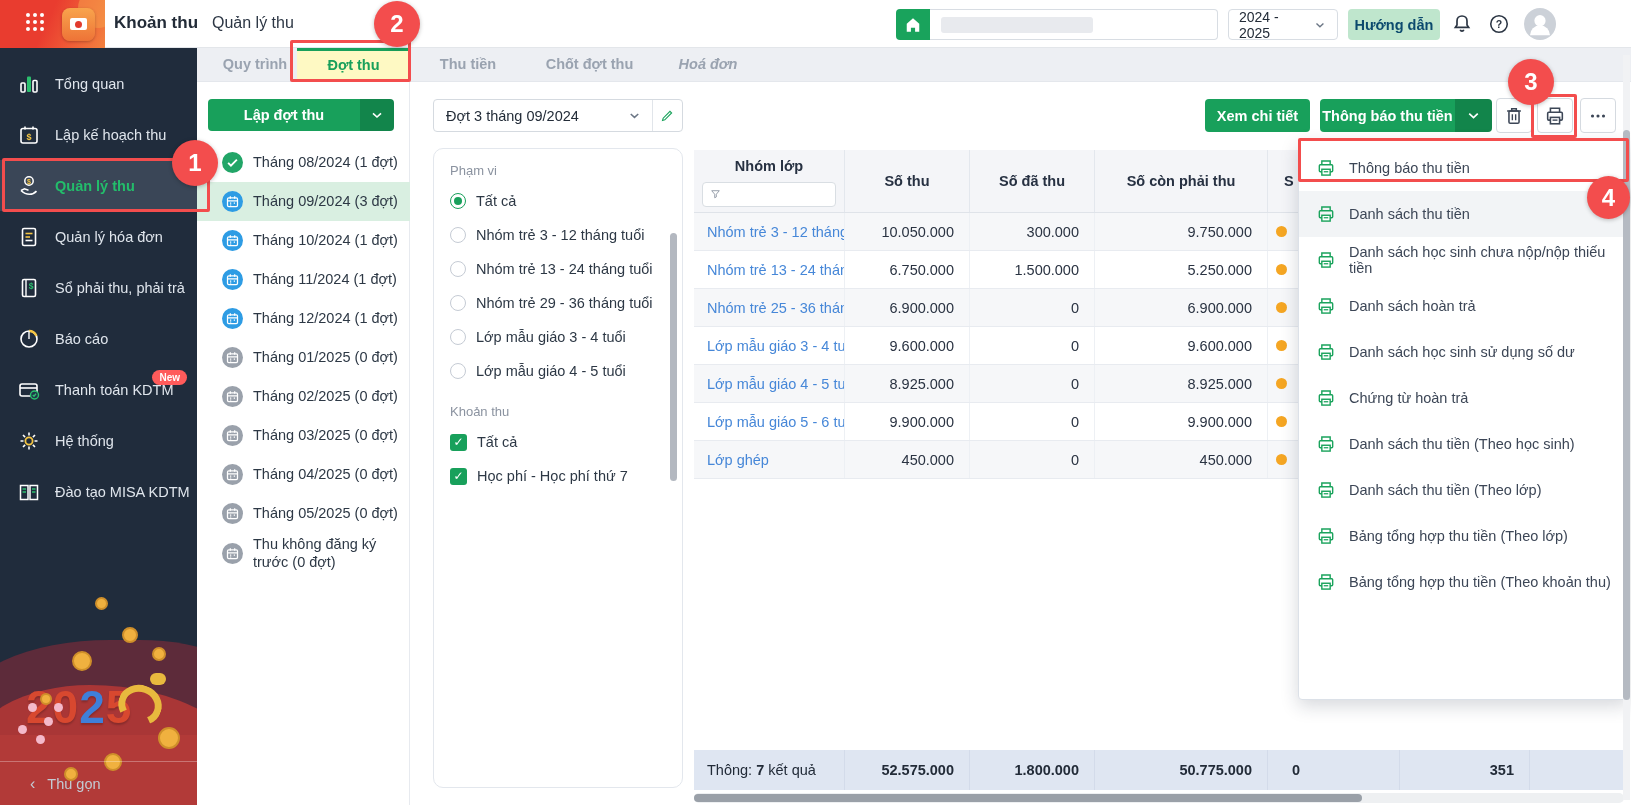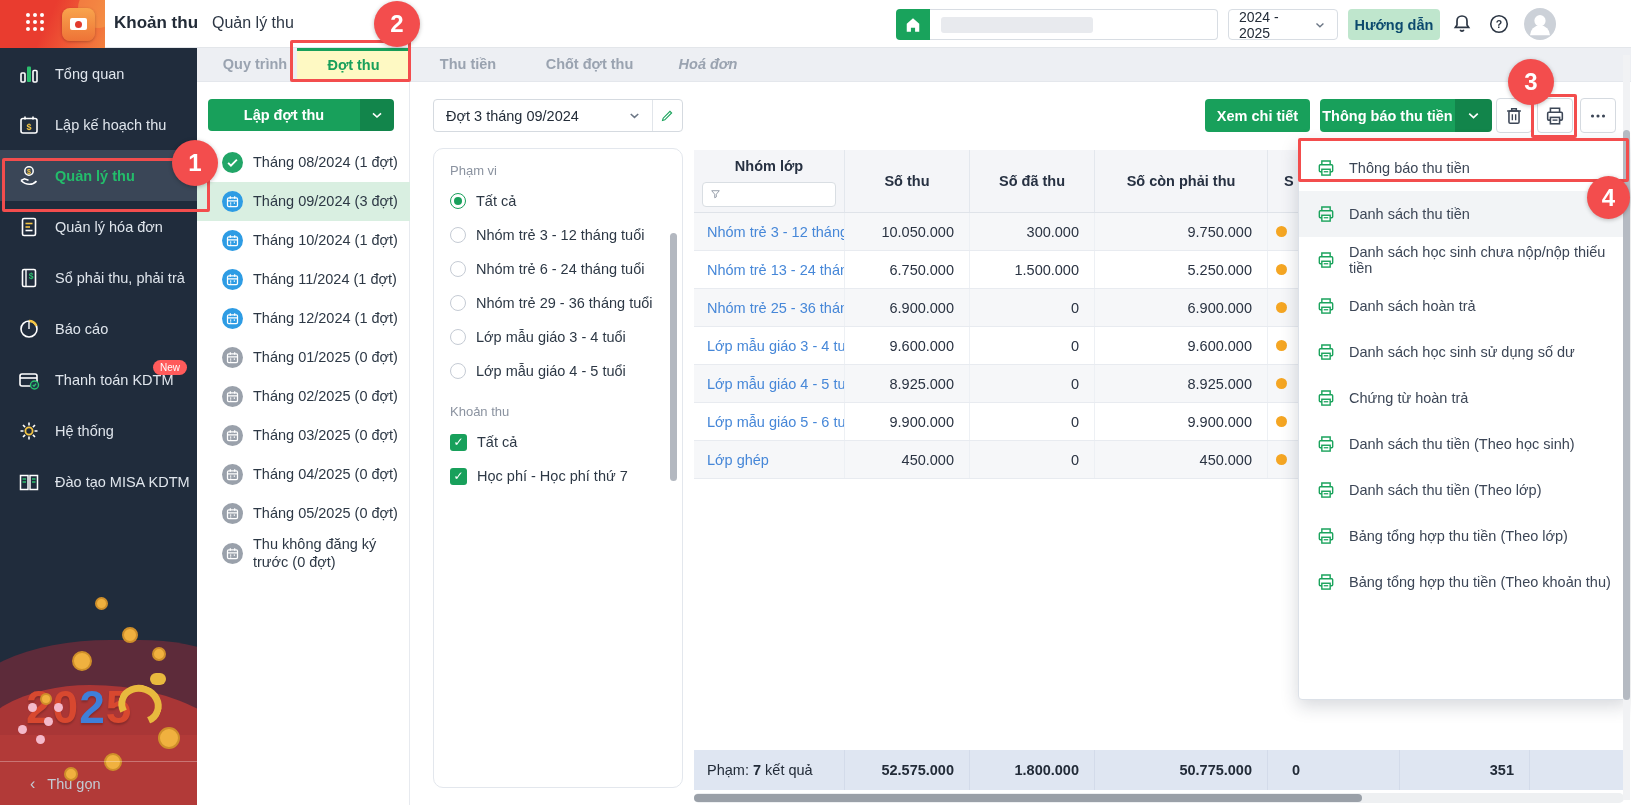--- a/index.html
+++ b/index.html
@@ -19,25 +19,25 @@
   .crumb{position:absolute;left:212px;top:14px;font-size:16px;color:#2c3644;}
   .homebtn{position:absolute;left:896px;top:9px;width:34px;height:31px;background:#19a35c;border-radius:4px 0 0 4px;display:flex;align-items:center;justify-content:center;}
   .searchbox{position:absolute;left:930px;top:9px;width:288px;height:31px;border:1px solid #d8dde3;border-left:none;border-radius:0 4px 4px 0;background:#fff;}
   .redact{position:absolute;left:11px;top:7px;width:152px;height:16px;background:#e8eaee;border-radius:3px;}
   .yearsel{position:absolute;left:1228px;top:9px;width:110px;height:31px;border:1px solid #d8dde3;border-radius:4px;display:flex;align-items:center;justify-content:space-between;padding:0 10px;font-size:14px;color:#232c38;background:#fff;}
   .guide{position:absolute;left:1348px;top:9px;width:92px;height:31px;background:#bfe6cd;border-radius:4px;display:flex;align-items:center;justify-content:center;font-size:14.5px;font-weight:bold;color:#0c4a6e;}
   .tico{position:absolute;top:12px;color:#2c3644;}
   .avatar{position:absolute;left:1524px;top:8px;width:32px;height:32px;border-radius:50%;background:#ccd1d8;overflow:hidden;}
   
   .sidebar{position:absolute;left:0;top:48px;width:197px;height:757px;background:#202c3c;z-index:4;overflow:hidden;}
-  .nav{padding-top:0;}
+  .nav{padding-top:10px;}
   .nav-item{height:51px;display:flex;align-items:center;padding-left:17px;color:#dfe5ec;font-size:14.5px;position:relative;cursor:pointer;}
   .nav-item .sic{width:24px;height:24px;margin-right:14px;flex:0 0 auto;}
   .nav-item.active{background:#3a4657;color:#23bd6b;font-weight:bold;}
-  .badge{position:absolute;right:10px;top:6px;background:#ff5b5b;color:#fff;font-size:10px;font-weight:normal;padding:2px 7px;border-radius:9px;}
+  .badge{position:absolute;right:10px;top:6px;background:#ff5b5b;color:#fff;font-size:10px;font-weight:bold;padding:2px 7px;border-radius:9px;}
   .badge:empty{display:none;}
   .deco{position:absolute;left:0;top:537px;width:197px;height:220px;overflow:hidden;}
   .wave-dark{position:absolute;left:-40px;top:55px;width:300px;height:140px;background:#5d2b3a;border-radius:50% 40% 0 0;}
   .wave-red{position:absolute;left:-30px;top:100px;width:280px;height:160px;background:#a93636;border-radius:45% 60% 0 0;}
   .base-red{position:absolute;left:0;top:150px;width:197px;height:70px;background:#b23a38;}
   .y2025{position:absolute;left:26px;top:95px;font-size:46px;font-weight:bold;color:#d8482f;letter-spacing:1px;text-shadow:0 2px 2px rgba(0,0,0,.2);}
   .y2025 .blue{color:#3f7fd9;}
   .coin{position:absolute;border-radius:50%;background:#f0b13f;border:2px solid #cf8f2a;}
   .bl{position:absolute;width:9px;height:9px;border-radius:50%;background:#f4b9ca;}
   .snake{position:absolute;left:118px;top:100px;width:44px;height:40px;border:7px solid #e8b93e;border-radius:50%;border-bottom-color:transparent;transform:rotate(20deg);}
@@ -560,21 +560,21 @@
             <span>Tất cả</span>
           </div>
 
           <div class="ritem">
             <span class="radio"></span>
             <span>Nhóm trẻ 3 - 12 tháng tuổi</span>
           </div>
 
           <div class="ritem">
             <span class="radio"></span>
-            <span>Nhóm trẻ 6 - 24 tháng tuổi</span>
+            <span>Nhóm trẻ 13 - 24 tháng tuổi</span>
           </div>
 
           <div class="ritem">
             <span class="radio"></span>
             <span>Nhóm trẻ 29 - 36 tháng tuổi</span>
           </div>
 
           <div class="ritem">
             <span class="radio"></span>
             <span>Lớp mẫu giáo 3 - 4 tuổi</span>
@@ -727,21 +727,21 @@
             <span class="dot"></span>
           </div>
           <div class="td"></div>
           <div class="td" style="border-right:none"></div>
         </div>
       </div>
   </div>
 
   <div class="total-row">
     <div class="tc lab">
-      <span>Phạm:</span>&nbsp;<b>7</b>&nbsp;<span>kết quả</span>
+      <span>Thông:</span>&nbsp;<b>7</b>&nbsp;<span>kết quả</span>
     </div>
     <div class="tc num">52.575.000</div>
     <div class="tc num">1.800.000</div>
     <div class="tc num">50.775.000</div>
     <div class="tc left0">0</div>
     <div class="tc num">351</div>
     <div class="tc" style="border-right:none"></div>
   </div>
 
   <div class="hscroll">

